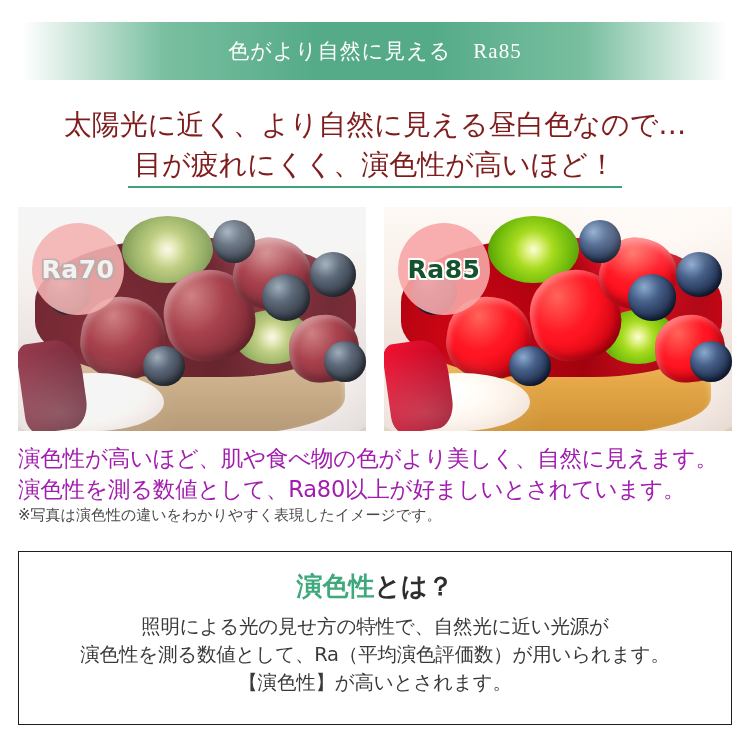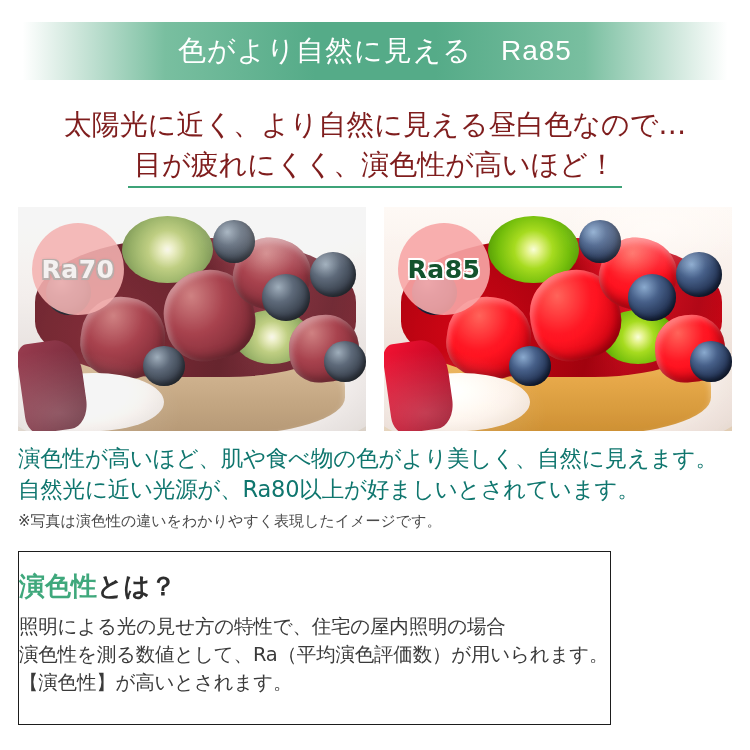--- a/index.html
+++ b/index.html
@@ -33,26 +33,26 @@
         #79bfa0 78%,
         #cfe7dc 90%,
         #ffffff 97%,
         #ffffff 100%);
     display: flex;
     align-items: center;
     justify-content: center;
   }
   .banner-title {
     color: #ffffff;
-    font-size: 28px;
+    font-size: 21px;
     font-weight: 400;
     letter-spacing: 1px;
     line-height: 1;
     white-space: nowrap;
-    font-family: Liberation Sans, sans-serif;
+    font-family: Liberation Serif, serif;
   }
 
   
   .subtitle {
     position: absolute;
     left: 0;
     top: 106px;
     width: 750px;
     text-align: center;
     color: #7f1d1d;
@@ -214,43 +214,43 @@
     position: absolute;
     left: 18px;
     top: 443px;
     width: 716px;
     font-family: "DejaVu Sans", "Liberation Sans", sans-serif;
   }
   .body-copy .line {
     display: block;
     font-size: 22.5px;
     line-height: 31px;
-    color: #0f766e;
+    color: #a21caf;
     white-space: nowrap;
     letter-spacing: -0.2px;
   }
   .note {
     display: block;
-    margin-top: 6px;
     font-size: 15px;
     line-height: 20px;
     color: #4a4a4a;
     white-space: nowrap;
   }
 
   
   .def-box {
     position: absolute;
     left: 18px;
     top: 551px;
-    width: 593px;
+    width: 714px;
     height: 174px;
     border: 1.6px solid #1d1d1d;
     box-sizing: border-box;
     background: #ffffff;
+    text-align: center;
     font-family: "DejaVu Sans", "Liberation Sans", sans-serif;
   }
   .def-title {
     margin-top: 20px;
     font-size: 26px;
     font-weight: 700;
     line-height: 1.1;
     white-space: nowrap;
   }
   .def-title .accent { color: #3fa87c; }
@@ -328,26 +328,26 @@
       <div class="ribbon"></div>
       <div class="glare"></div>
     </div>
     <div class="ra-badge high">Ra85</div>
   </div>
 
 </div>
 
 <div class="body-copy">
   <span class="line">演色性が高いほど、肌や食べ物の色がより美しく、自然に見えます。</span>
-  <span class="line">自然光に近い光源が、Ra80以上が好ましいとされています。</span>
+  <span class="line">演色性を測る数値として、Ra80以上が好ましいとされています。</span>
   <span class="note">※写真は演色性の違いをわかりやすく表現したイメージです。</span>
 </div>
 
 <div class="def-box">
   <div class="def-title">
     <span class="accent">演色性</span><span class="plain">とは？</span>
   </div>
   <div class="def-body">
-    <span class="dline">照明による光の見せ方の特性で、住宅の屋内照明の場合</span>
+    <span class="dline">照明による光の見せ方の特性で、自然光に近い光源が</span>
     <span class="dline">演色性を測る数値として、Ra（平均演色評価数）が用いられます。</span>
     <span class="dline">【演色性】が高いとされます。</span>
   </div>
 </div>
 
 </body></html>

